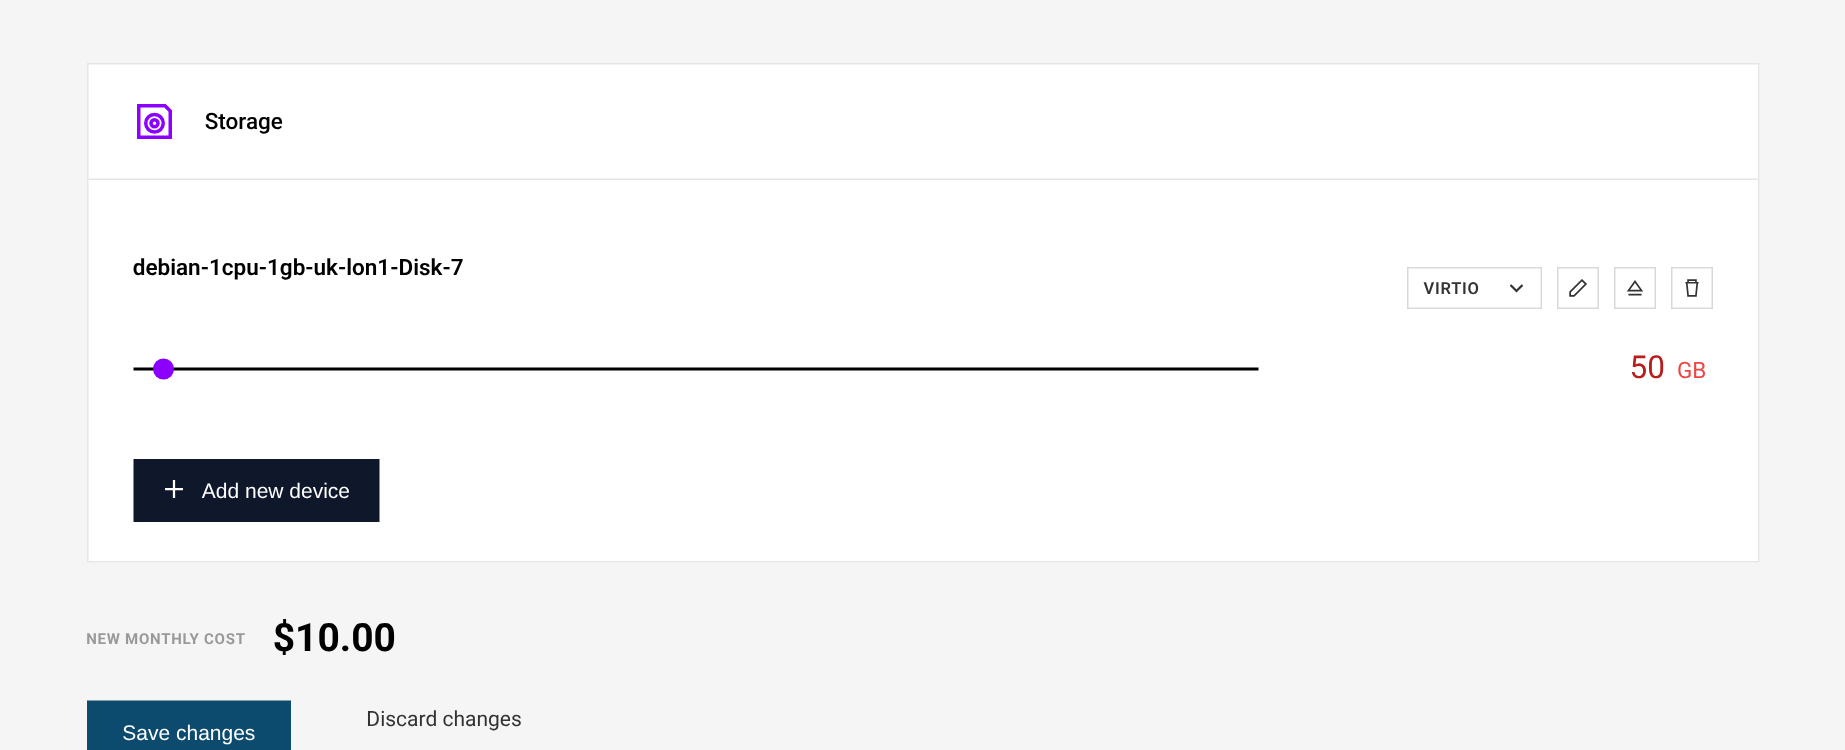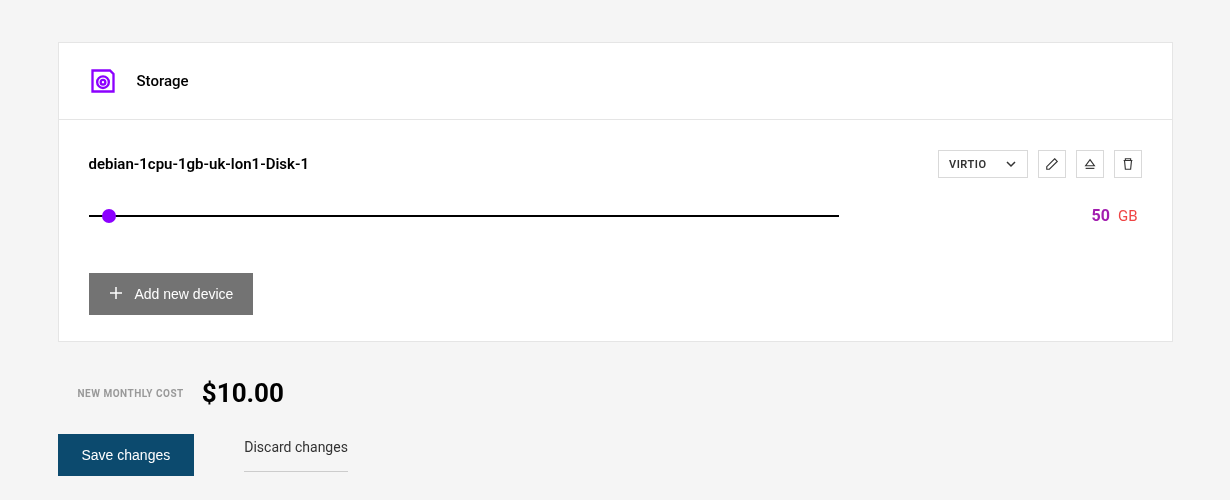--- a/index.html
+++ b/index.html
@@ -48,20 +48,21 @@
     }
     .disk-name {
       font-size: 15px;
       font-weight: 600;
       color: #000;
     }
     .disk-controls {
       display: flex;
       gap: 10px;
       align-items: center;
+      margin-top: 28px;
     }
     .select-box {
       display: flex;
       align-items: center;
       border: 1px solid #d9d9d9;
       height: 28px;
       padding: 0 10px;
       cursor: pointer;
       font-size: 11px;
       font-weight: 600;
@@ -111,31 +112,31 @@
       cursor: pointer;
     }
     .size-display {
       margin-left: auto;
       display: flex;
       align-items: baseline;
       gap: 8px;
       padding-right: 4px;
     }
     .size-value {
-      font-size: 16px;
-      font-weight: 700;
-      color: #a21caf;
+      font-size: 21px;
+      font-weight: 400;
+      color: #b91c1c;
     }
     .size-unit {
       font-size: 15px;
       color: #ef4444;
     }
     .add-button {
       margin-top: 48px;
-      background: #737373;
+      background: #0f172a;
       color: #fff;
       border: none;
       padding: 13px 20px;
       font-size: 14px;
       font-weight: 500;
       display: inline-flex;
       align-items: flex-start;
       gap: 12px;
       cursor: pointer;
     }
@@ -152,21 +153,20 @@
       display: flex;
       align-items: center;
       gap: 18px;
       margin-bottom: 26px;
     }
     .cost-label {
       font-size: 10px;
       font-weight: 700;
       letter-spacing: 0.5px;
       color: #999;
-      margin-left: 20px;
     }
     .cost-value {
       font-size: 26px;
       font-weight: 700;
       color: #000;
     }
     .action-row {
       display: flex;
       align-items: center;
       gap: 50px;
@@ -198,21 +198,21 @@
         <path d="M3 3 H18 L21 6 V21 H3 Z"></path>
         <circle cx="12" cy="13" r="5"></circle>
         <circle cx="12" cy="13" r="2"></circle>
       </svg>
     </span>
     <div class="header-title">Storage</div>
   </div>
 
   <div class="card-body">
     <div class="disk-row-top">
-      <div class="disk-name">debian-1cpu-1gb-uk-lon1-Disk-1</div>
+      <div class="disk-name">debian-1cpu-1gb-uk-lon1-Disk-7</div>
       <div class="disk-controls">
         <div class="select-box">
           <span>VIRTIO</span>
           <svg viewBox="0 0 12 12">
             <path d="M2 4 L6 8 L10 4" fill="none" stroke="currentColor" stroke-width="1.5"></path>
           </svg>
         </div>
         <button class="icon-button">
           <svg viewBox="0 0 16 16">
             <path d="M11 2 L14 5 L5 14 L2 14 L2 11 Z" fill="none" stroke="currentColor" stroke-width="1.3"></path>

